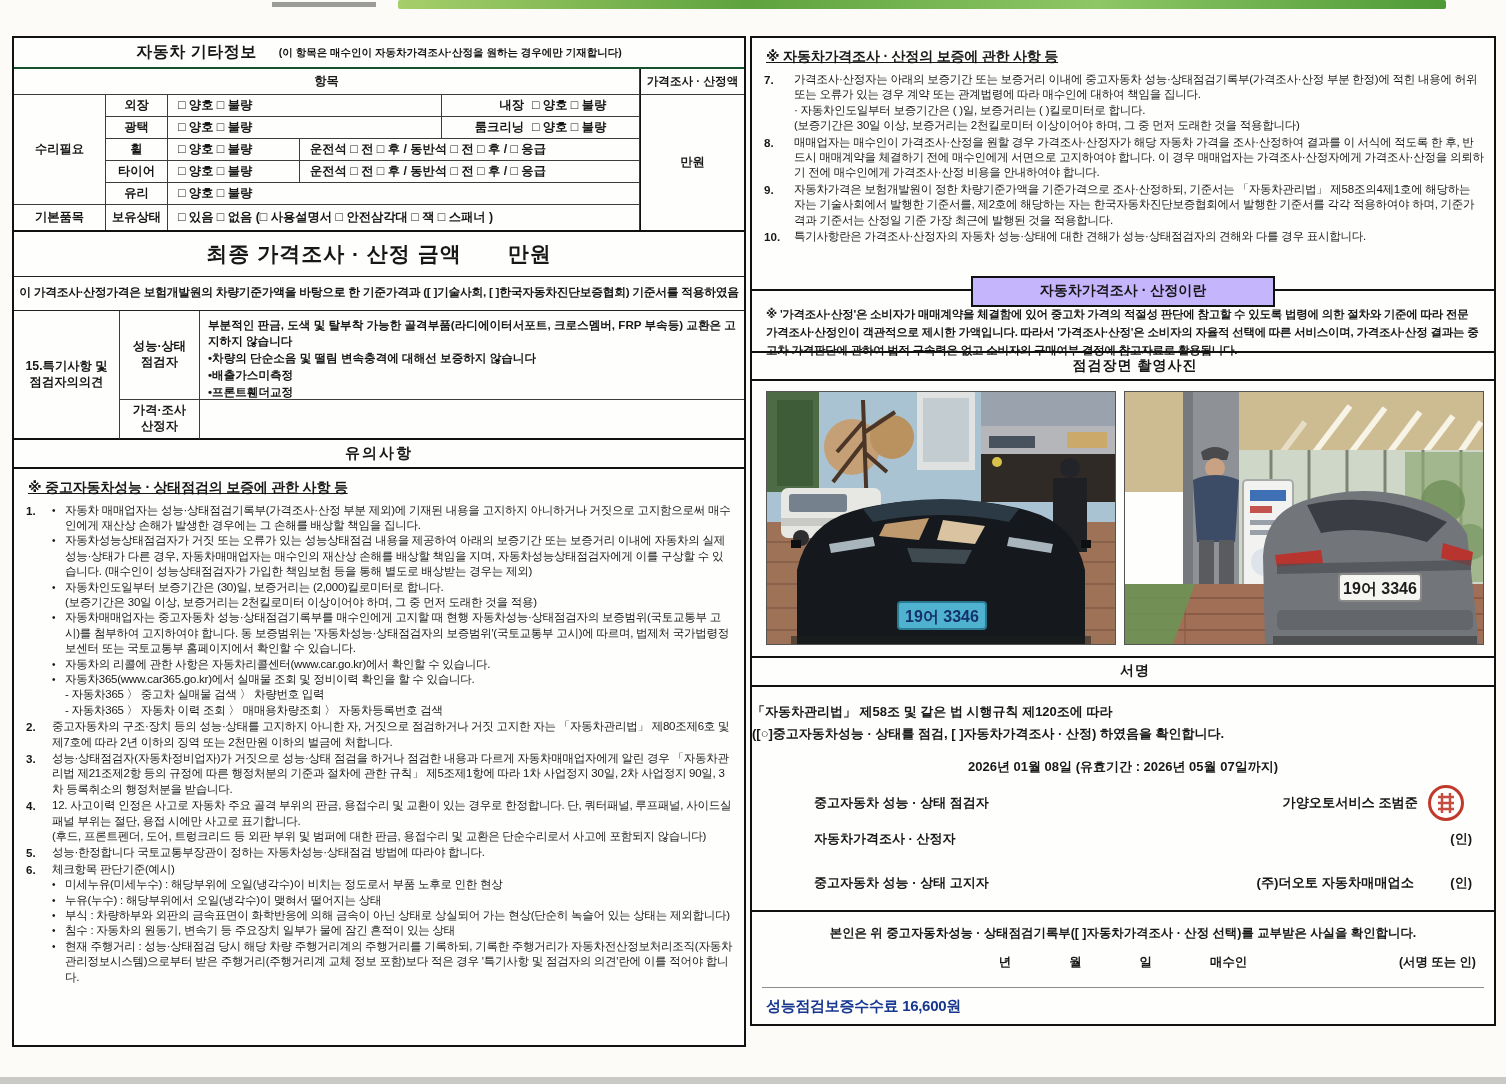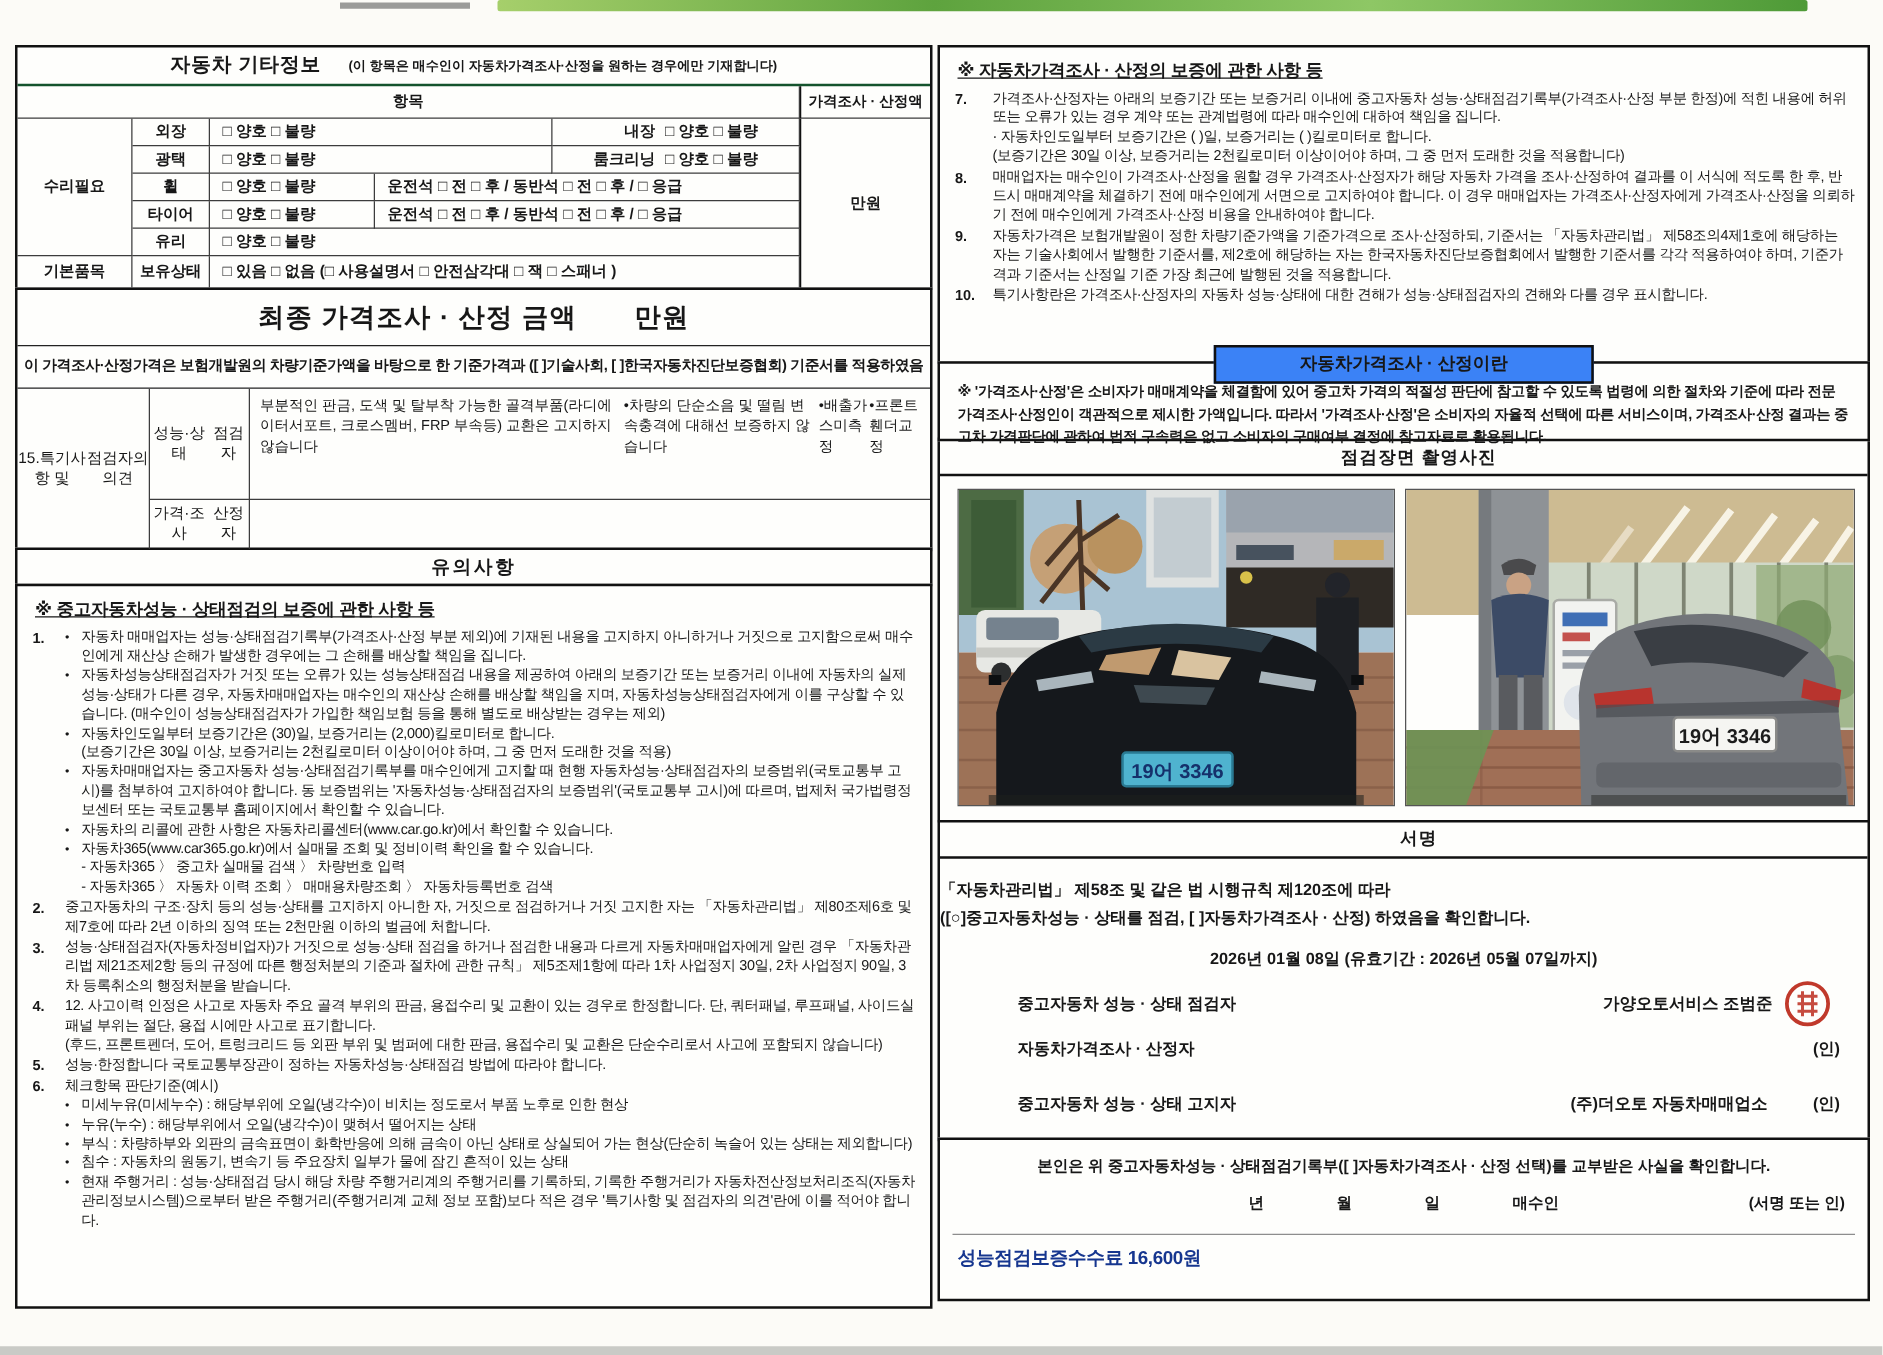--- a/index.html
+++ b/index.html
@@ -37,22 +37,22 @@
   .rl{width:72px;text-align:right;margin-right:8px;}
 
   
   .final-head{height:44px;display:flex;align-items:center;justify-content:center;
     font-size:21px;font-weight:bold;letter-spacing:1px;border-bottom:1.5px solid #222;}
   .final-head .unit{margin-left:46px;}
   .final-note{height:33px;display:flex;align-items:center;justify-content:center;
     font-size:11.8px;font-weight:700;border-bottom:1.5px solid #222;letter-spacing:-.3px;}
   .final-grid{display:grid;grid-template-columns:106px 80px 1fr;grid-template-rows:89px 39px;}
   .fc{border-right:1px solid #3c3c3c;border-bottom:1px solid #3c3c3c;box-sizing:border-box;
-    display:flex;align-items:center;justify-content:center;
-    font-size:12.3px;font-weight:400;text-align:center;line-height:1.3;}
+    display:flex;flex-direction:column;align-items:center;justify-content:center;
+    font-size:12.3px;font-weight:700;text-align:center;line-height:1.3;}
   .fc.notes{align-items:flex-start;justify-content:flex-start;padding:6px 8px;text-align:left;
     font-size:11.6px;line-height:1.45;border-right:none;}
   .fc.nb{border-bottom:none;}
 
   
   .notice-head{height:31px;display:flex;align-items:center;justify-content:center;
     font-size:15px;font-weight:bold;letter-spacing:2px;}
   .notice-body{height:580px;padding:8px 10px 4px 12px;overflow:hidden;}
   .sec-title{font-size:14px;font-weight:bold;text-decoration:underline;margin:2px 0 6px 2px;letter-spacing:-.2px;}
   .n-item{display:flex;margin-bottom:1px;}
@@ -61,41 +61,41 @@
   .txt{font-size:11.5px;font-weight:500;line-height:1.34;letter-spacing:-.25px;}
   .pre{white-space:pre-line;}
   .bl{display:flex;}
   .bl::before{content:"•";width:13px;flex:0 0 13px;font-size:10px;padding-top:2px;}
   .n-item > .nb > .txt.solo{display:block;}
 
   
   .warranty{height:255px;padding:8px 10px 4px 12px;box-sizing:border-box;}
   .definition{position:relative;height:64px;padding:13px 14px 4px;box-sizing:border-box;}
   .def-title{position:absolute;top:-15px;left:50%;transform:translateX(-50%);
-    width:300px;height:27px;background:#3b82f6;border:2px solid #111;
+    width:300px;height:27px;background:#c4b5fd;border:2px solid #111;
     display:flex;align-items:center;justify-content:center;font-size:14px;font-weight:bold;}
   .definition .txt{font-weight:700;}
 
   .photos{height:308px;}
   .ph-head,.sg-head{height:27px;display:flex;align-items:center;justify-content:center;
     font-size:14px;font-weight:bold;border-bottom:2px solid #111;letter-spacing:1px;padding-left:24px;}
   .ph-wrap{display:flex;gap:8px;padding:10px 14px;}
   .ph{border:1px solid #555;line-height:0;}
 
   .sign{height:257px;}
   .sg-lines{margin-top:14px;text-align:left;font-size:13px;font-weight:600;line-height:1.75;}
   .sg-date{text-align:center;font-size:13px;font-weight:700;margin-top:12px;}
   .s-row{display:flex;align-items:center;padding:0 22px 0 62px;margin-top:15px;}
   .s-label{font-size:13px;font-weight:600;}
   .s-val{margin-left:auto;font-size:13.2px;font-weight:700;}
   .s-suffix{width:58px;text-align:right;font-size:13px;font-weight:600;flex:0 0 58px;}
   .s-row.gap{margin-top:26px;}
   .seal{width:40px;height:40px;margin:-8px 6px -8px 8px;flex:0 0 40px;}
 
-  .confirm{height:131px;padding:13px 10px 0 10px;box-sizing:border-box;}
+  .confirm{height:116px;padding:13px 10px 0 10px;box-sizing:border-box;}
   .cf-1{text-align:center;font-size:12.4px;font-weight:600;}
   .cf-2{position:relative;display:flex;justify-content:center;gap:58px;
     font-size:12.4px;font-weight:600;margin-top:12px;}
   .cf-2 .sgn{position:absolute;right:8px;top:0;}
   .fee-row{border-top:1.5px solid #8d8d8d;margin-top:16px;padding:9px 0 0 4px;}
   .fee{color:#16368f;font-size:15px;font-weight:bold;letter-spacing:-.3px;}
 </style>
 </head>
 <body>
 

